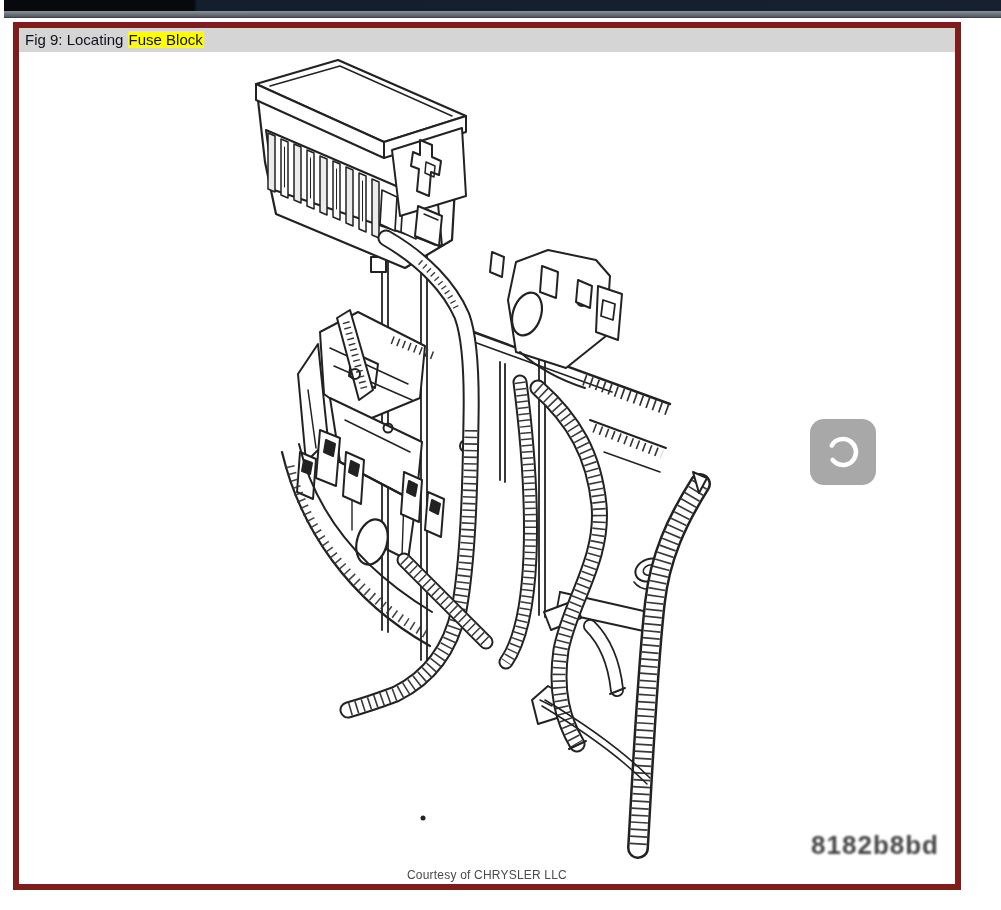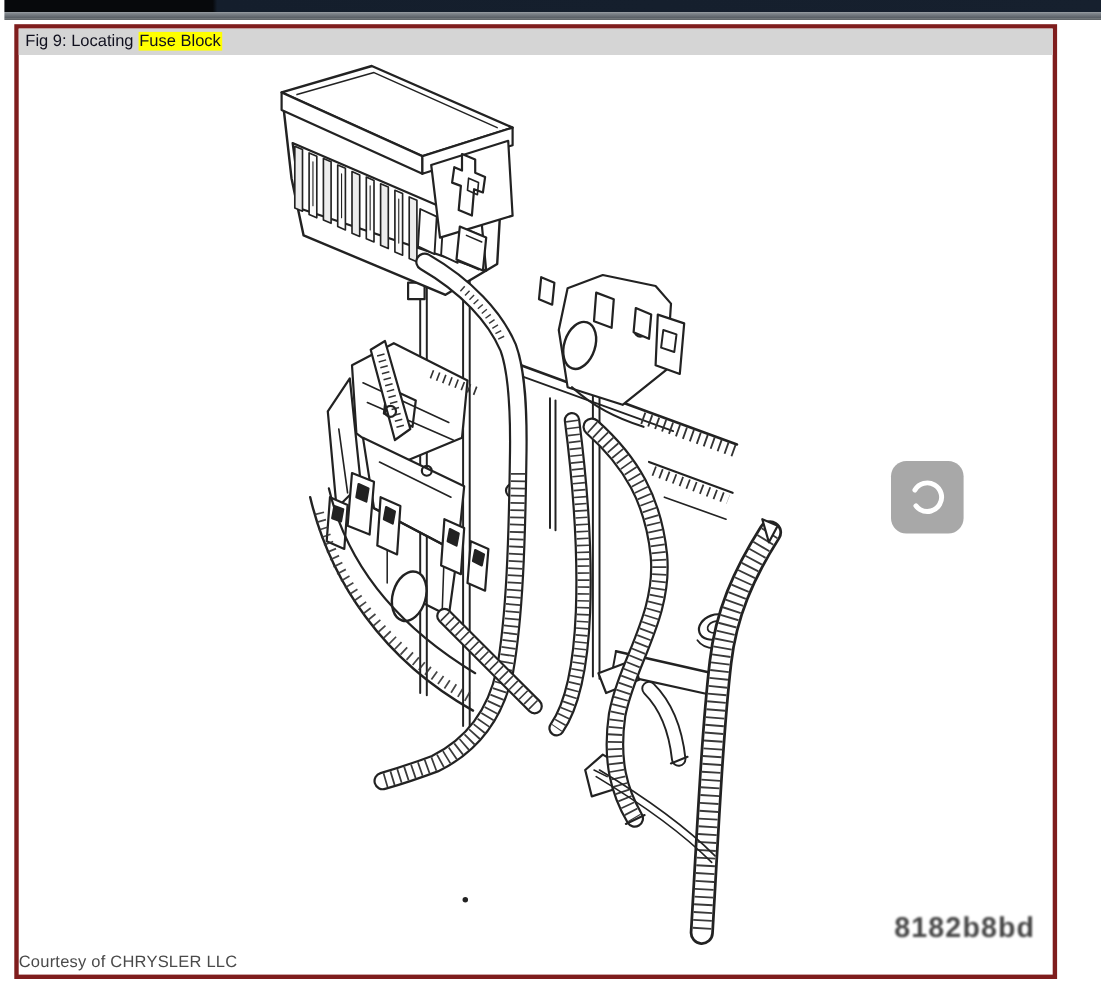--- a/index.html
+++ b/index.html
@@ -13,36 +13,36 @@
     background:linear-gradient(90deg,#07090c 0,#07090c 19%,#141e2c 19.4%,#16202e 100%);
   }
   .toolbar-strip{
     position:absolute;left:4px;top:11px;width:997px;height:6px;
     background:linear-gradient(#8c9298,#51575e);
     border-bottom:1px solid #3c4248;
   }
   
   .figure-panel{
     position:absolute;left:13px;top:22px;width:948px;height:868px;
-    border:4px solid #7f1d1d;background:#ffffff;box-sizing:border-box;
+    border:6px solid #7f1d1d;background:#ffffff;box-sizing:border-box;
   }
   .figure-title-bar{
     position:absolute;left:0;top:0;width:100%;height:24px;
     background:#d5d5d5;line-height:24px;padding-left:6px;box-sizing:border-box;
     font-size:15px;color:#10101e;white-space:nowrap;
   }
   .hl{background:#ffff00;padding:0 1px;}
   .watermark{
     position:absolute;right:16px;top:802px;
     font-size:26px;font-weight:700;color:#464646;letter-spacing:1px;
     filter:blur(0.8px);
   }
   .courtesy{
-    position:absolute;left:0;top:840px;width:100%;text-align:left;
-    font-size:15px;color:#4a4a4a;letter-spacing:0.2px;
+    position:absolute;left:0;top:840px;width:100%;text-align:center;
+    font-size:12px;color:#4a4a4a;letter-spacing:0.2px;
   }
   
   .art{position:absolute;left:0;top:0;width:1001px;height:910px;z-index:2;pointer-events:none;}
   .art path,.art line,.art ellipse,.art circle,.art rect{vector-effect:non-scaling-stroke;}
   
   .refresh-btn{
     position:absolute;left:810px;top:419px;width:66px;height:66px;
     background:#a8a8a8;border:none;border-radius:14px;z-index:3;cursor:pointer;
     display:flex;align-items:center;justify-content:center;padding:0;
   }

